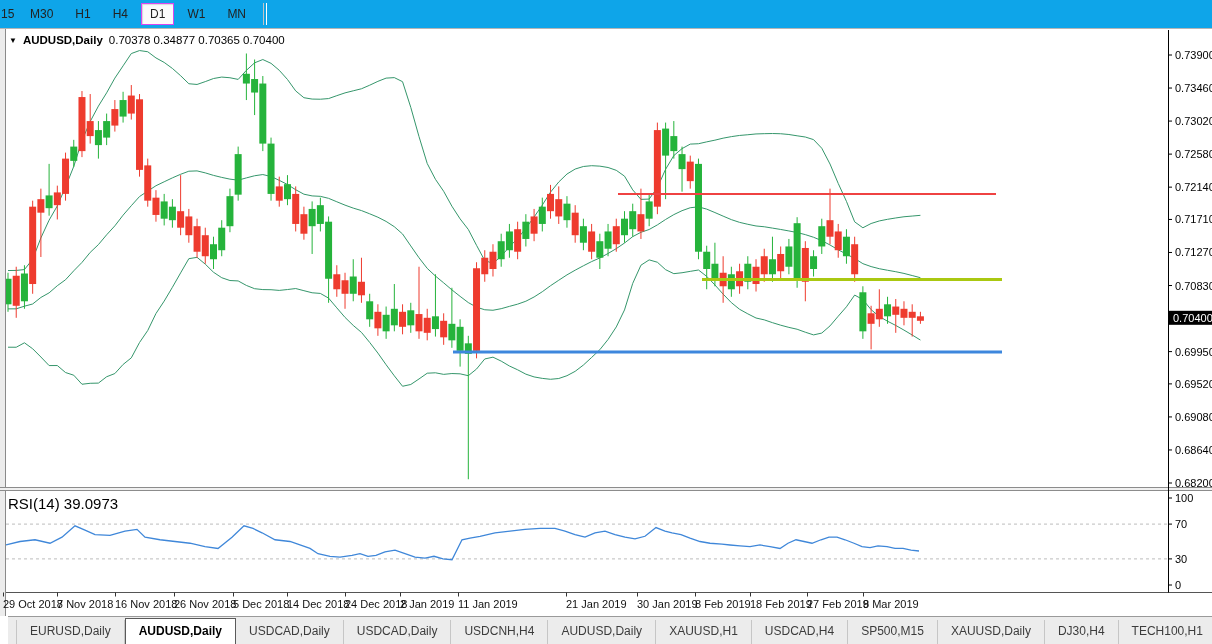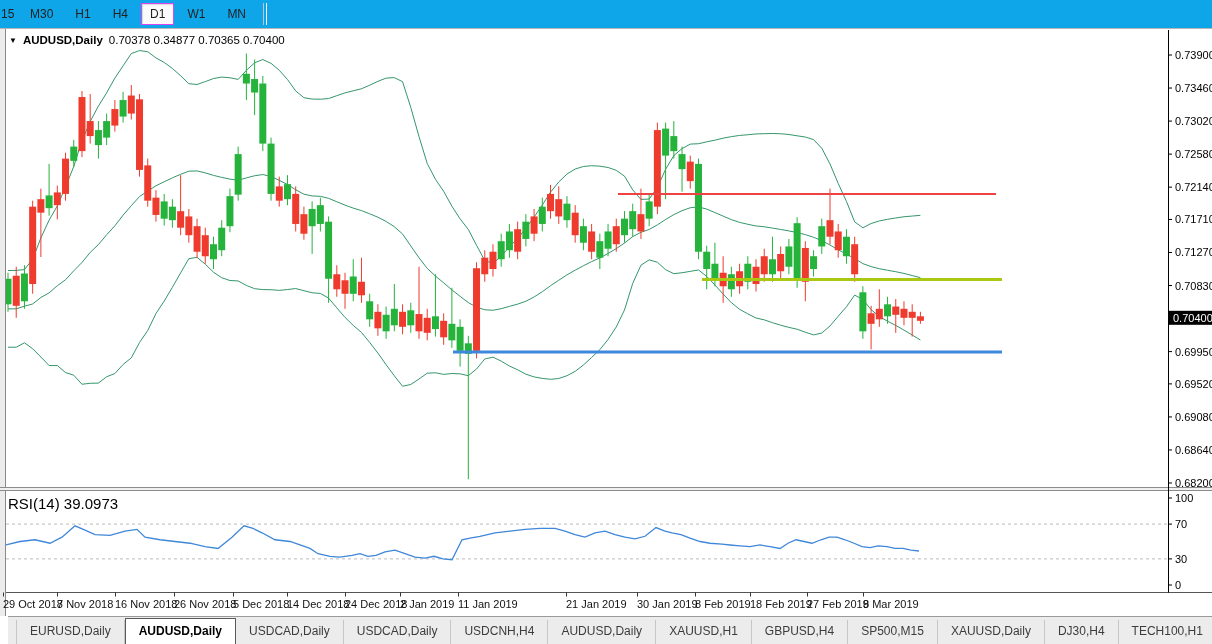--- a/index.html
+++ b/index.html
@@ -384,20 +384,20 @@
   </div>
 
   <div id="tabbar">
       <div class="tab">EURUSD,Daily</div>
       <div class="tab active">AUDUSD,Daily</div>
       <div class="tab">USDCAD,Daily</div>
       <div class="tab">USDCAD,Daily</div>
       <div class="tab">USDCNH,H4</div>
       <div class="tab">AUDUSD,Daily</div>
       <div class="tab">XAUUSD,H1</div>
-      <div class="tab">GBPUSD,H4</div>
+      <div class="tab">USDCAD,H4</div>
       <div class="tab">SP500,M15</div>
       <div class="tab">XAUUSD,Daily</div>
       <div class="tab">DJ30,H4</div>
       <div class="tab">TECH100,H1</div>
       <div class="tab truncated">UKC</div>
     </div>
 </div>
 
 </body></html>

